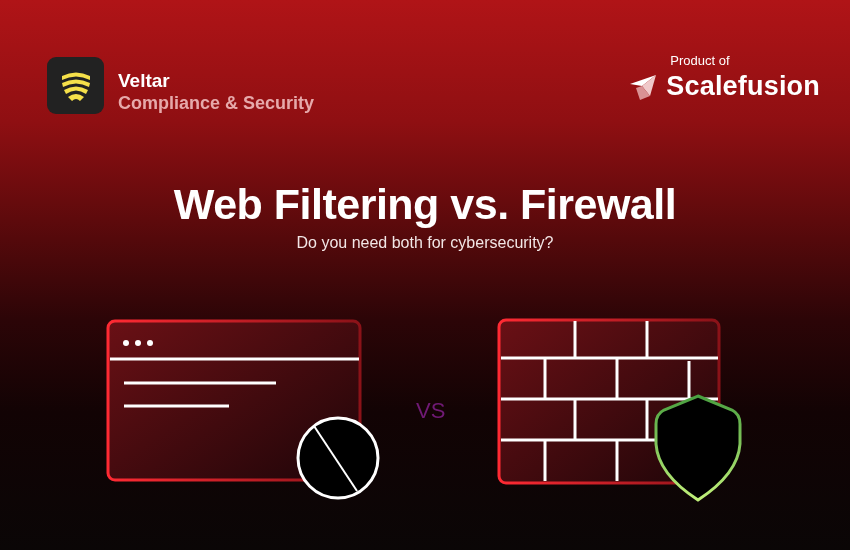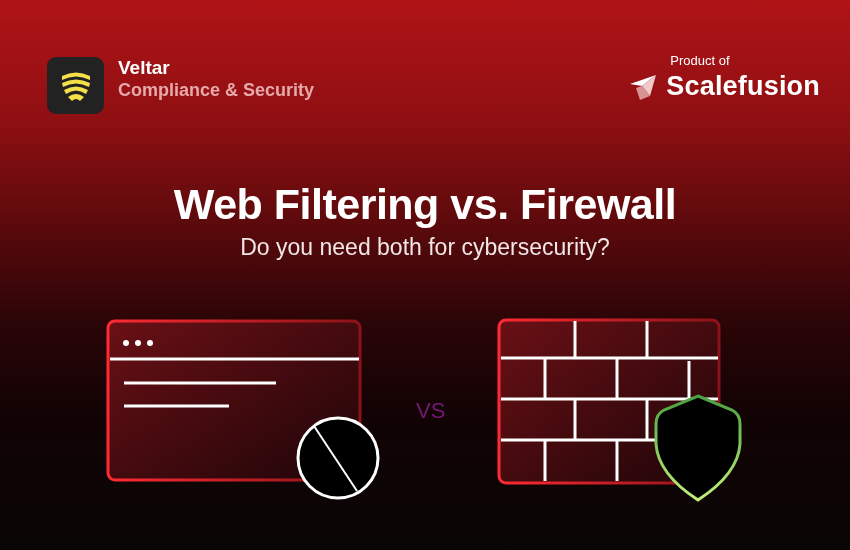--- a/index.html
+++ b/index.html
@@ -2,39 +2,39 @@
 <html><head>
   <meta charset="utf-8">
   <style>
     html, body { margin: 0; padding: 0; }
     body {
       width: 850px; height: 550px; overflow: hidden; position: relative;
       background: linear-gradient(180deg, #b01417 0%, #8f0f12 22%, #5e0a0c 40%, #2c0507 58%, #120304 75%, #0a0606 100%);
       font-family: "Liberation Sans", sans-serif;
       color: #fff;
     }
-    .brand { position: absolute; left: 47px; top: 57px; display: flex; align-items: flex-start; }
+    .brand { position: absolute; left: 47px; top: 57px; display: flex; align-items: flex-end; }
     .brand-icon {
       width: 57px; height: 57px; border-radius: 9px; background: #222222;
       display: flex; align-items: center; justify-content: center;
     }
     .brand-text { margin-left: 14px; }
     .brand-name { font-size: 19px; font-weight: bold; color: #fff; line-height: 22px; }
     .brand-sub { font-size: 18px; color: #e6a9aa; line-height: 22px; font-weight: bold; }
     .product { position: absolute; right: 30px; top: 53px; }
     .product-of { font-size: 13px; color: #fff; margin-left: 42px; line-height: 16px; }
     .product-row { display: flex; align-items: center; margin-top: 2px; }
     .product-name { font-size: 27px; font-weight: bold; color: #fff; margin-left: 8px; letter-spacing: 0.2px; }
     .title {
       position: absolute; top: 172px; left: 0; width: 850px; text-align: center;
       font-size: 43px; font-weight: bold; letter-spacing: -0.5px; margin-top: 8px;
     }
     .subtitle {
       position: absolute; top: 234px; left: 0; width: 850px; text-align: center;
-      font-size: 23px; color: #f2e6e6;
+      font-size: 16px; color: #f2e6e6;
     }
     .vs { position: absolute; left: 416px; top: 398px; font-size: 22px; color: #701a75; }
     .illus { position: absolute; }
   </style>
 </head>
 <body>
 
 <div class="brand">
   <div class="brand-icon">
     <svg width="34" height="36" viewBox="0 0 34 36">

